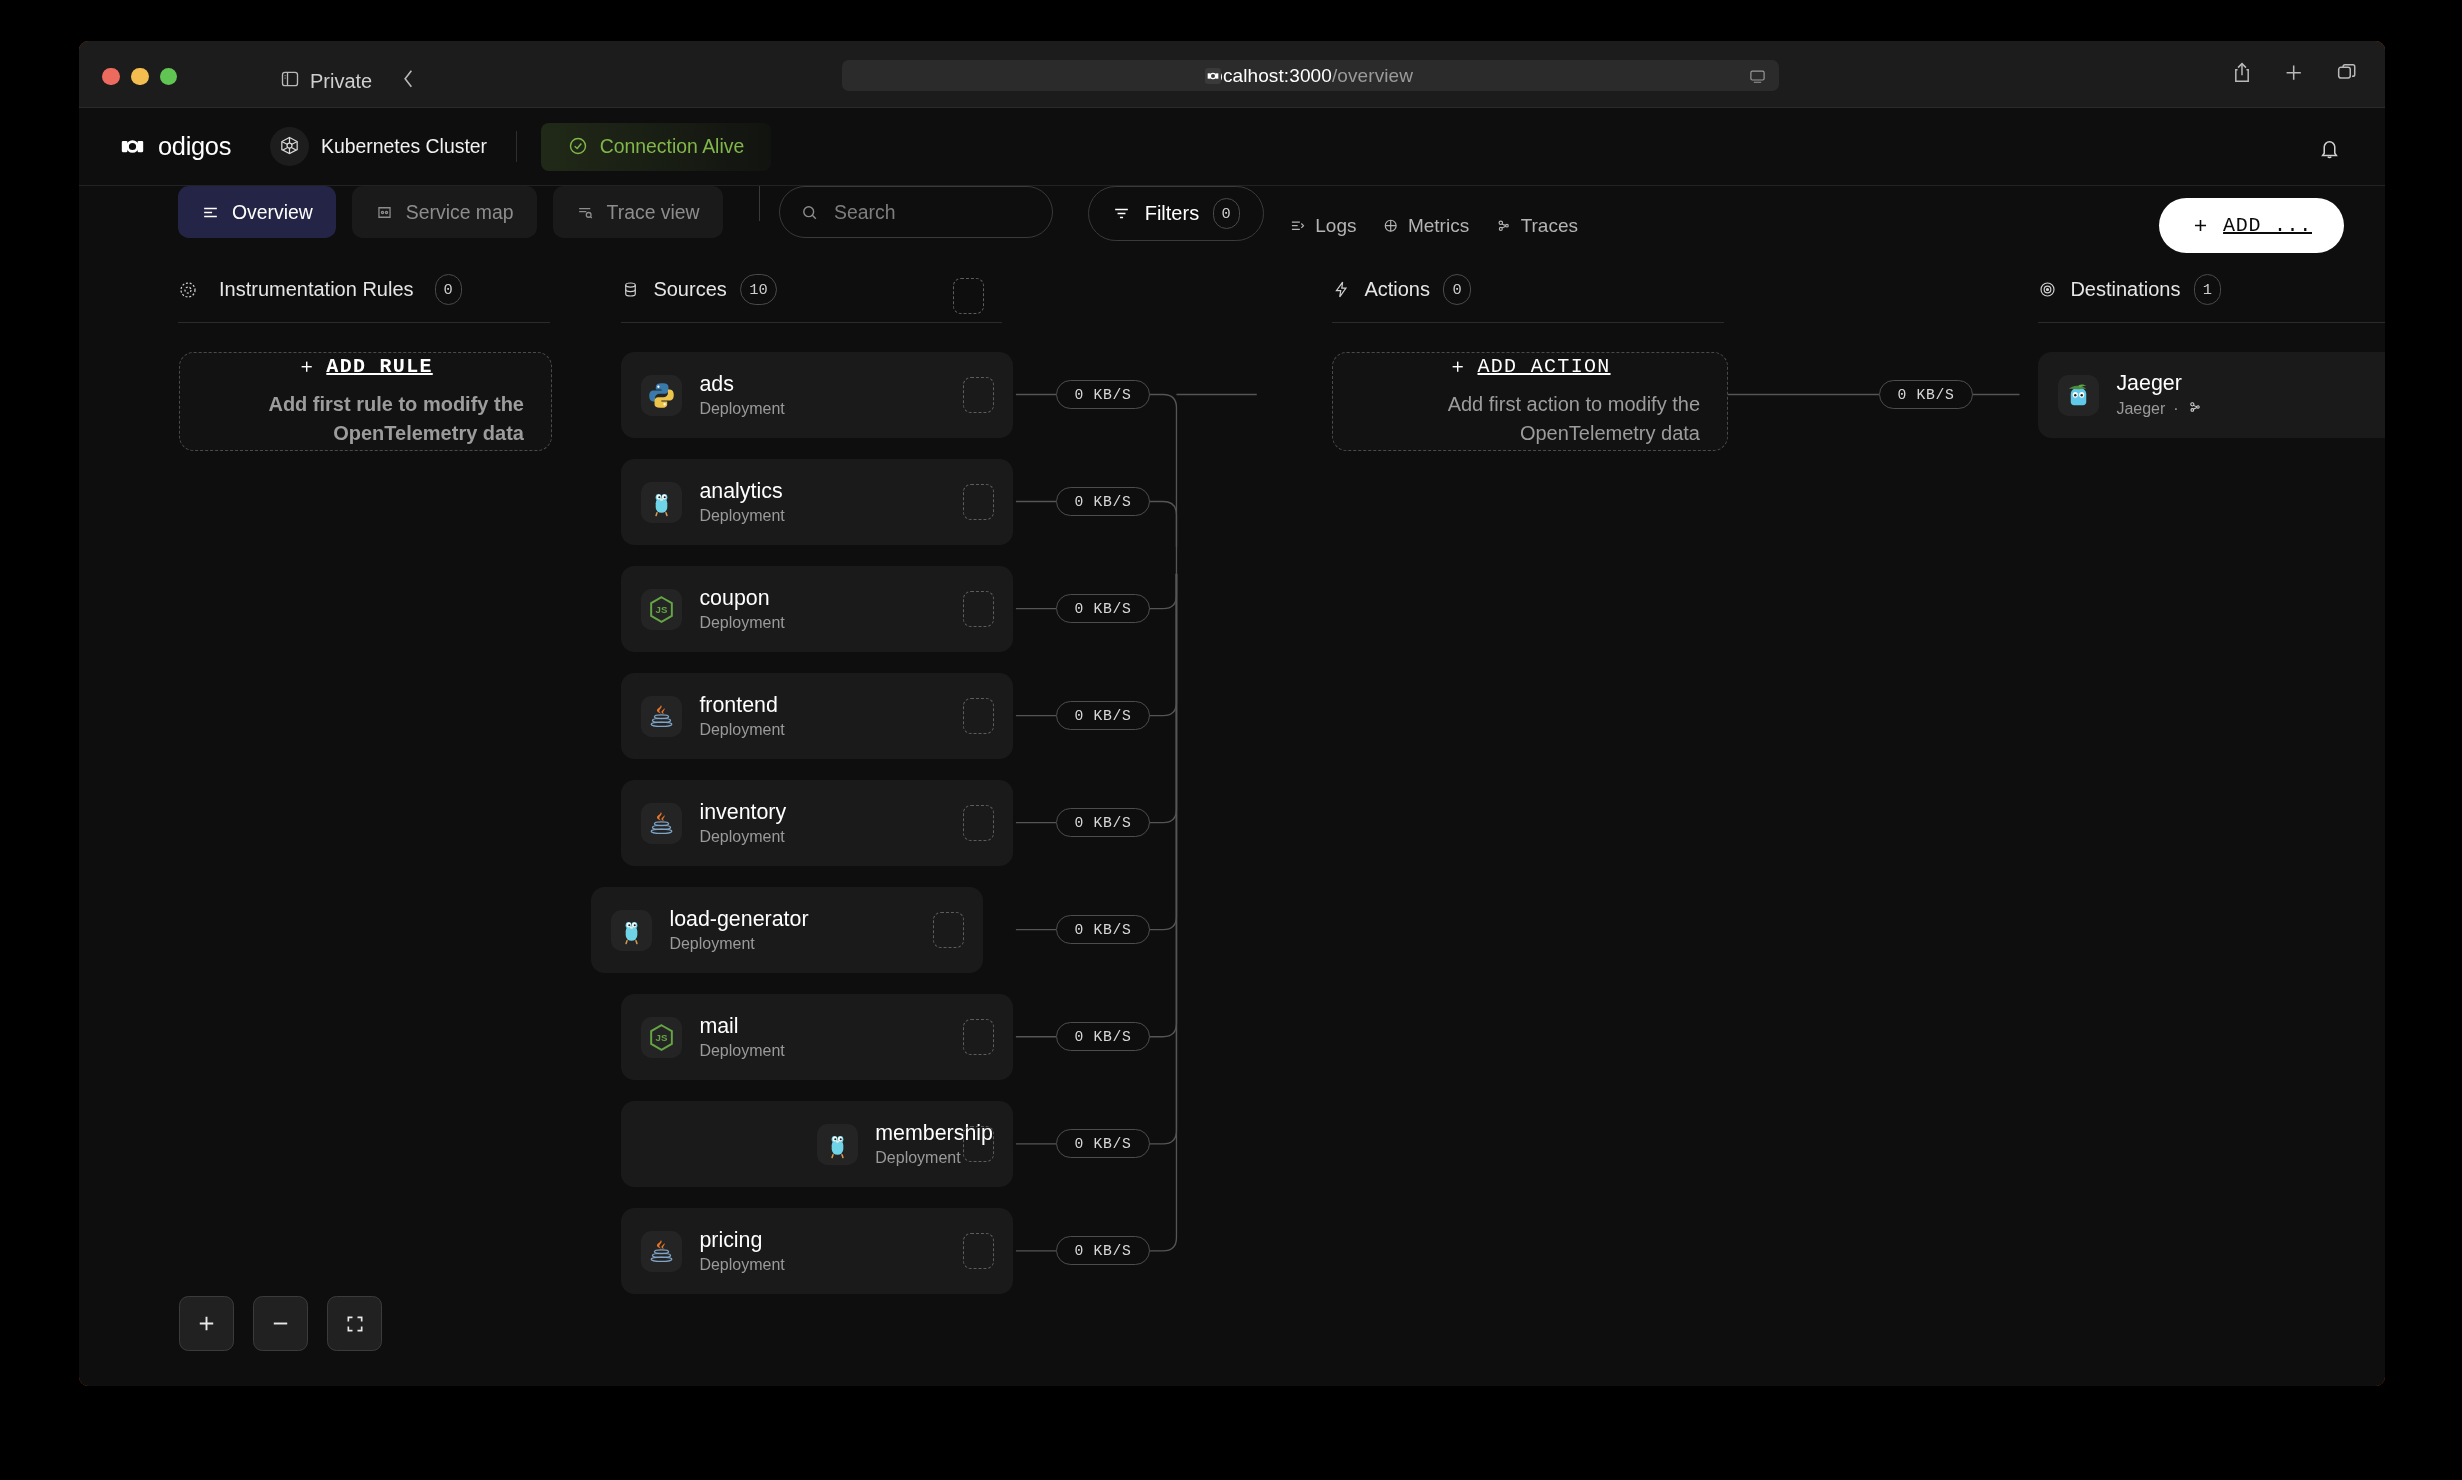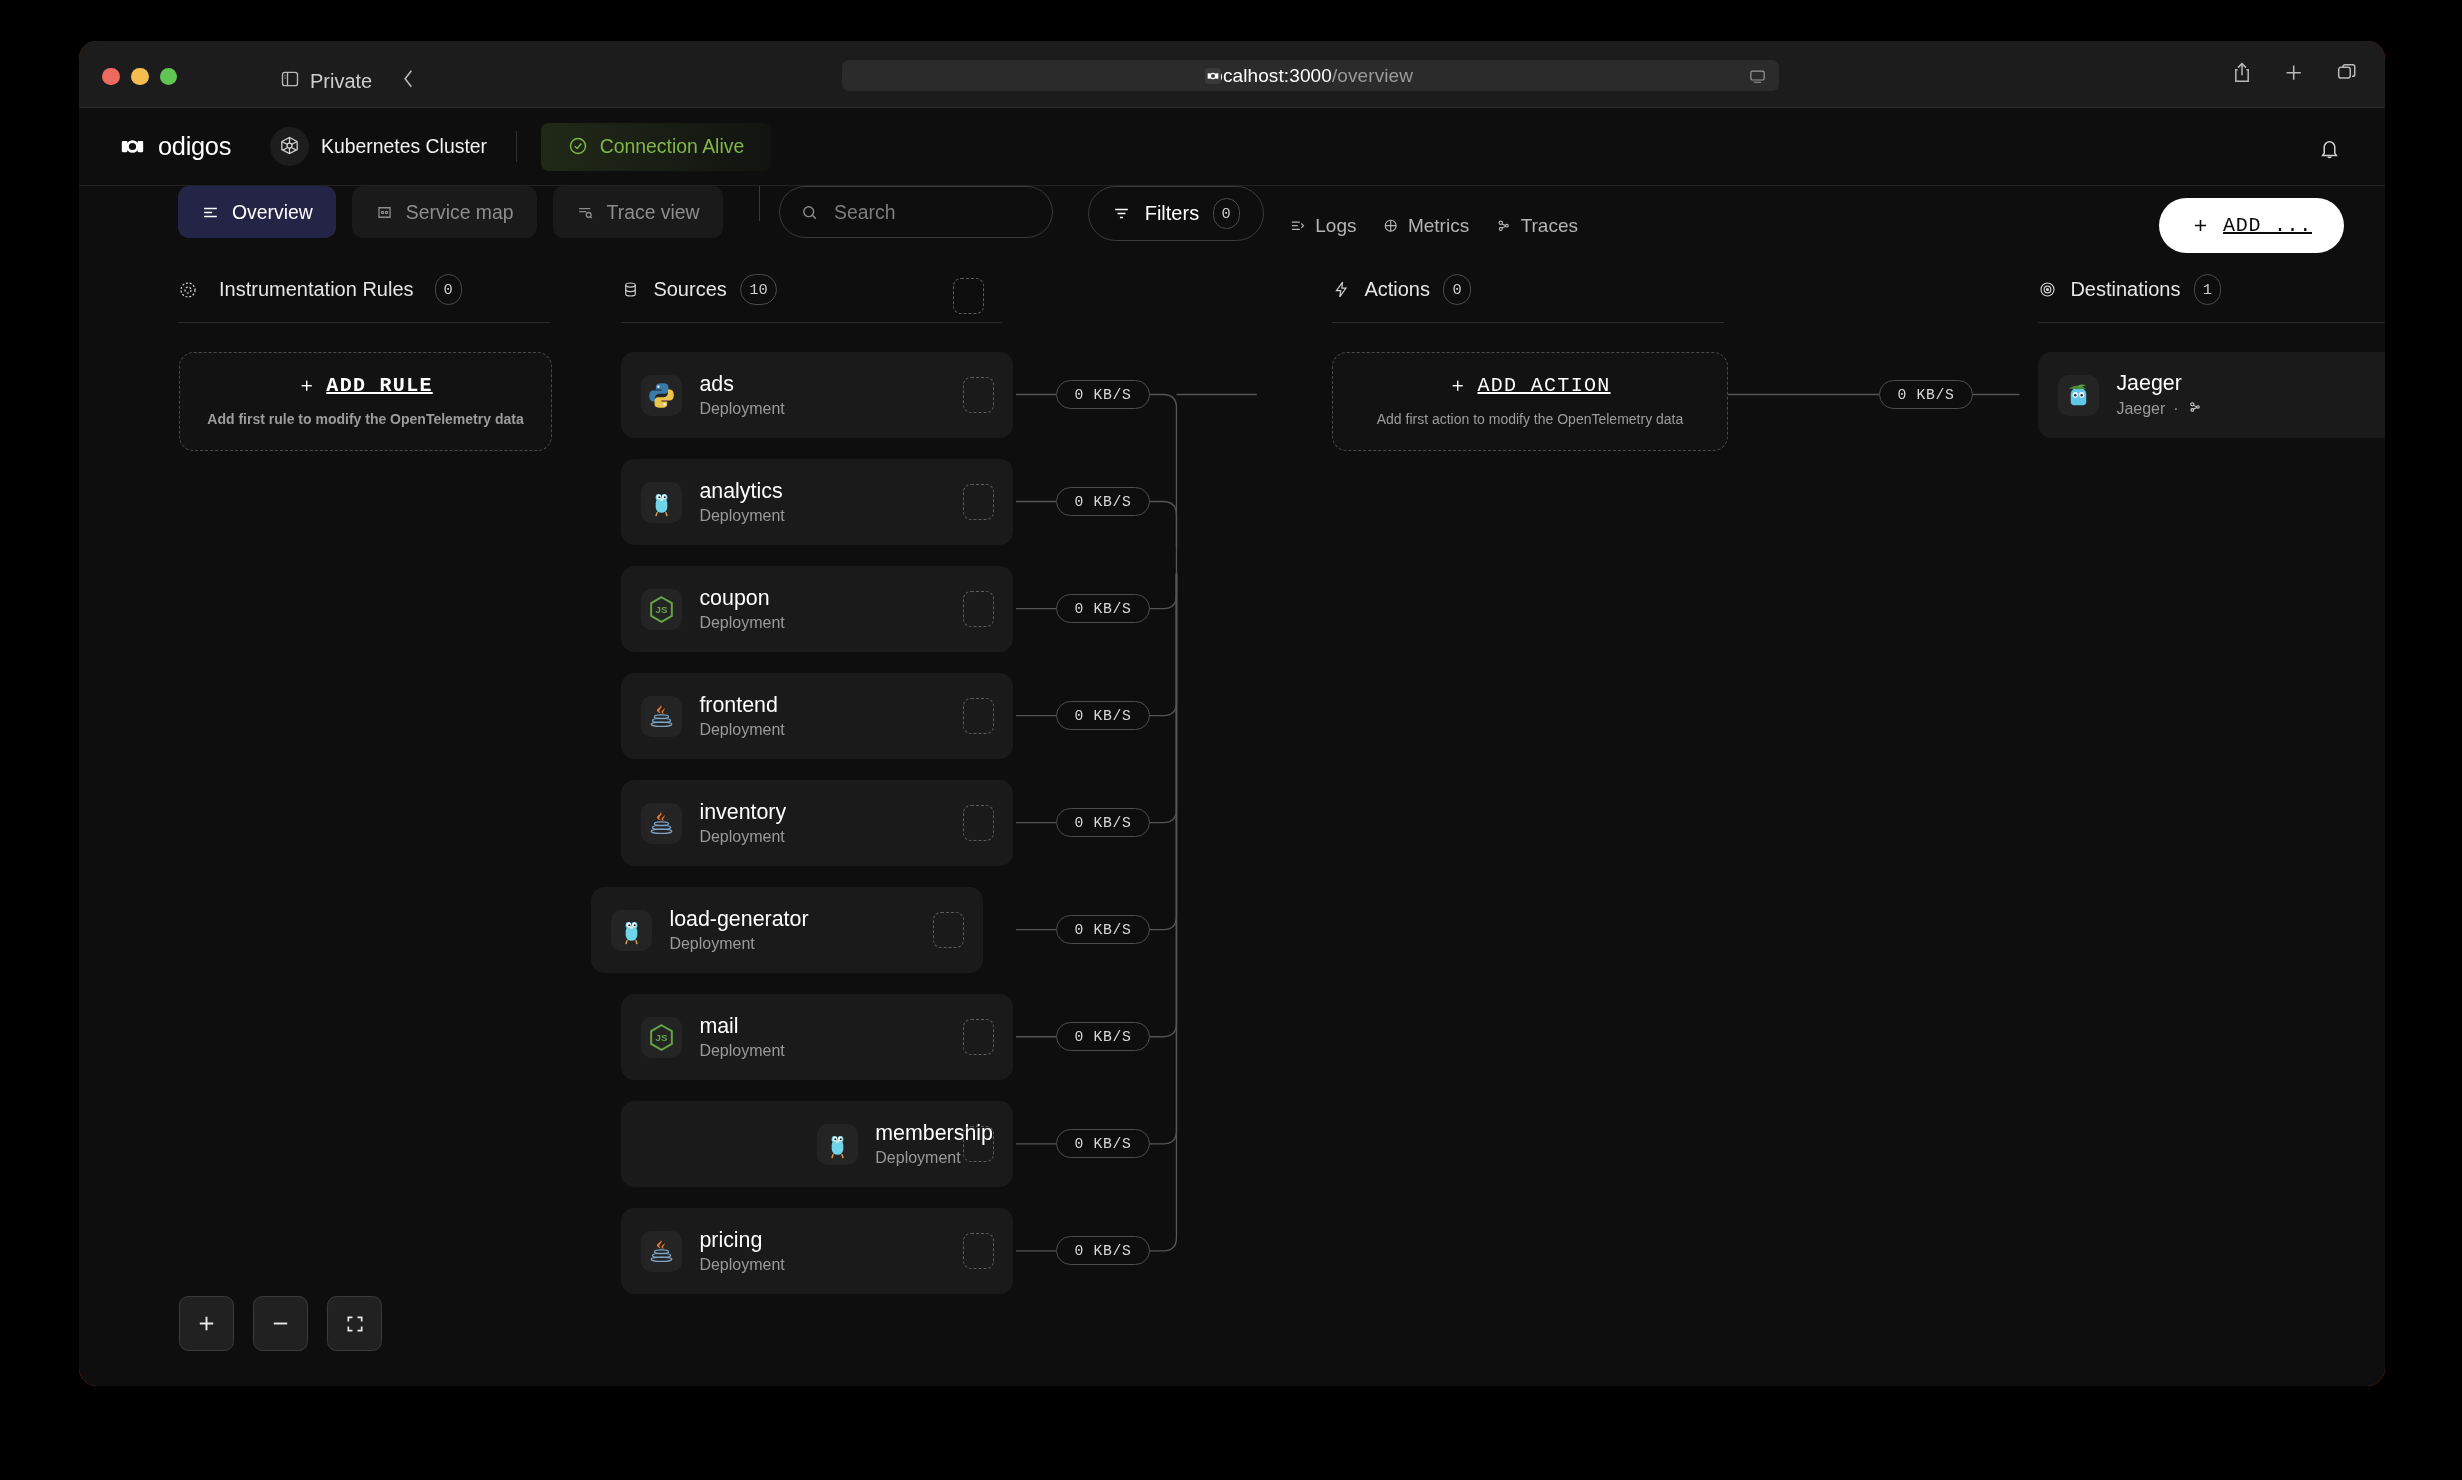--- a/index.html
+++ b/index.html
@@ -10,21 +10,21 @@
     overflow: hidden;
   }
   .mono { font-family: "Liberation Mono", monospace; }
 
   
   #browser-window {
     position: absolute;
     left: 79px; top: 41px;
     width: 2306px; height: 1345px;
     background: #c2410c;
-    border-radius: 18px;
+    border-radius: 9px;
     overflow: hidden;
     box-shadow: 0 6.7px 40px rgba(0,0,0,.8);
   }
   #browser-toolbar {
     position: relative;
     height: 67px;
     background: #1c1c1c;
     border-bottom: 0.7px solid #2a2a2a;
   }
   .traffic-lights { position: absolute; left: 23.4px; top: 27px; display: flex; gap: 11.4px; }
@@ -134,21 +134,21 @@
 
   .empty-card {
     position: absolute;
     border: 1.3px dashed #4a4a4a; border-radius: 14.7px;
     background: #121212;
     display: flex; flex-direction: column; align-items: center; justify-content: center;
     gap: 12px; padding: 0 27px;
   }
   .empty-card .cta { display: flex; align-items: center; gap: 10.7px; font-size: 20px; color: #fff; }
   .empty-card .cta .label { text-decoration: underline; letter-spacing: 1.3px; }
-  .empty-card .desc { font-size: 14px; color: #9c9c9c; text-align: left; line-height: 1.45; }
+  .empty-card .desc { font-size: 20px; color: #9c9c9c; text-align: right; line-height: 1.45; }
 
   .node-card {
     position: absolute;
     width: 392px; height: 86px;
     background: #1a1a1a; border-radius: 13.4px;
     display: flex; align-items: center; padding: 0 20px;
   }
   .node-logo {
     width: 41px; height: 41px; border-radius: 10.7px; background: #242424;
     display: flex; align-items: center; justify-content: center; flex: none;

